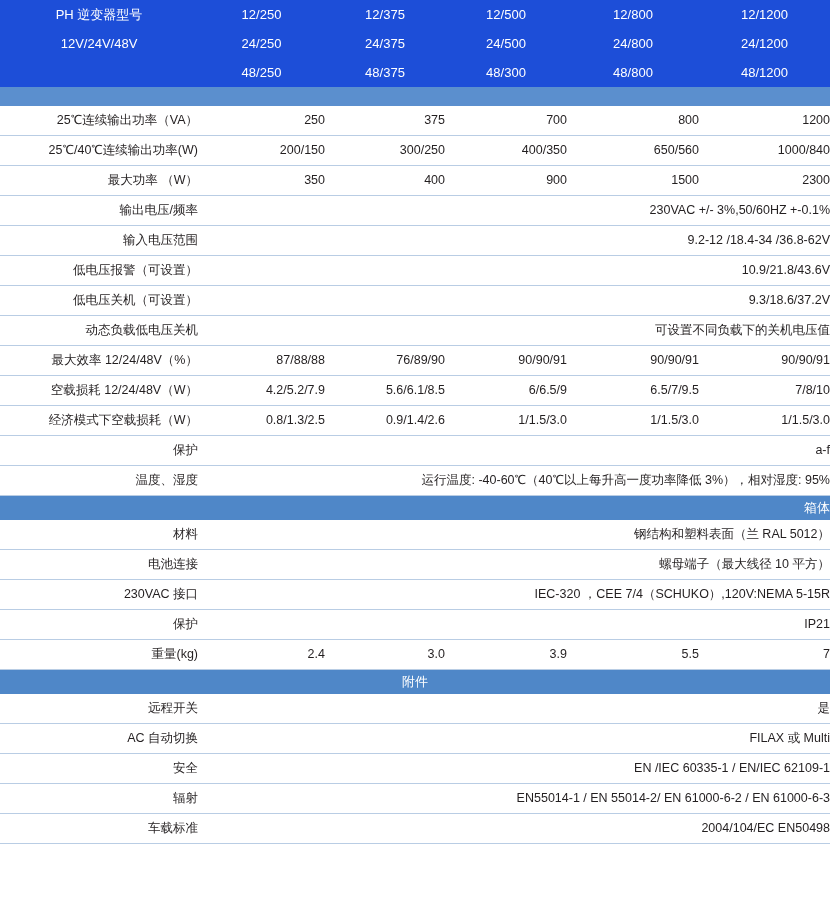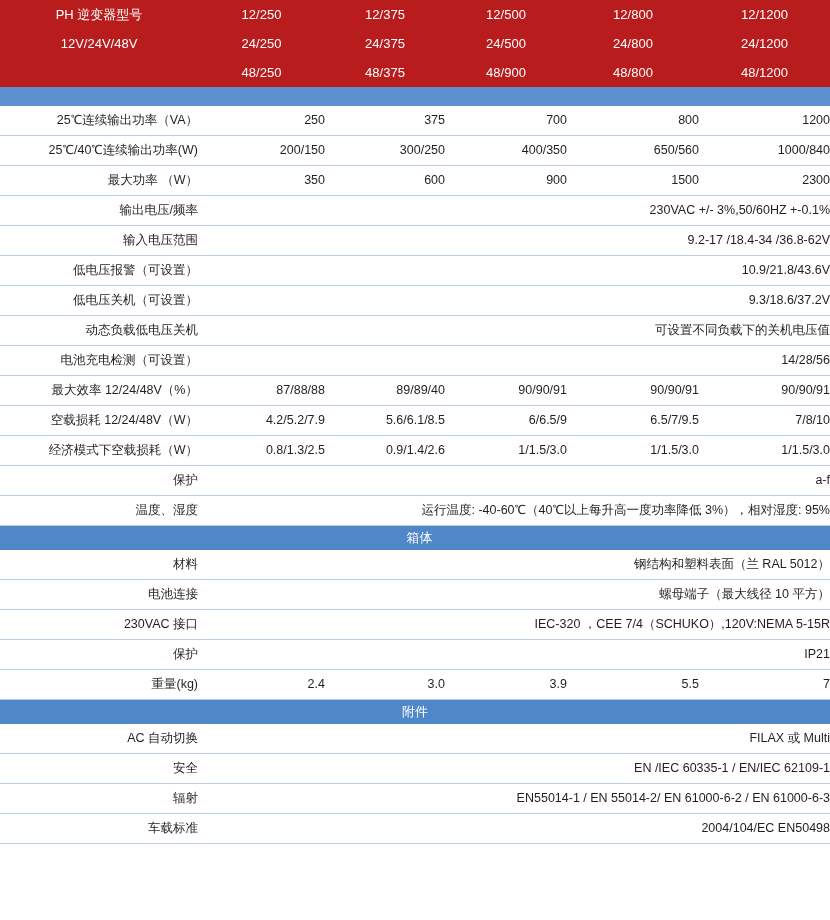--- a/index.html
+++ b/index.html
@@ -20,21 +20,21 @@
     border-collapse: collapse;
     table-layout: fixed;
   }
   table.spec td {
     border-bottom: 1px solid #b9cde4;
     padding: 0;
     vertical-align: middle;
   }
   
   tr.header-row td {
-    background: #b91c1c;
+    background: #1d4ed8;
     color: #ffffff;
     border-bottom: none;
     text-align: center;
     font-size: 13px;
     line-height: 29px;
     height: 29px;
   }
   tr.header-row td.first {
     text-align: center;
   }
@@ -56,21 +56,21 @@
     line-height: 29px;
   }
   tr.section td {
     background: #4f87c8;
     color: #ffffff;
     height: 24px;
     line-height: 24px;
     padding-left: 9px;
     font-size: 13px;
     border-bottom: none;
-    text-align: center;
+    text-align: right;
   }
   tr.section.center td {
     text-align: center;
     padding-left: 0;
     margin-left: 40px;
   }
   .col-a { width: 198px; }
   .col-b { width: 127px; }
   .col-c { width: 120px; }
   .col-d { width: 122px; }
@@ -104,21 +104,21 @@
       <td>24/250</td>
       <td>24/375</td>
       <td>24/500</td>
       <td>24/800</td>
       <td>24/1200</td>
     </tr>
     <tr class="header-row">
       <td class="first"></td>
       <td>48/250</td>
       <td>48/375</td>
-      <td>48/900</td>
+      <td>48/300</td>
       <td>48/800</td>
       <td>48/1200</td>
     </tr>
     <tr class="header-spacer">
       <td colspan="6"></td>
     </tr>
 
     <tr class="data-row">
       <td class="label">25℃连续输出功率（VA）</td>
       <td class="val">250</td>
@@ -131,53 +131,49 @@
       <td class="label">25℃/40℃连续输出功率(W)</td>
       <td class="val">200/150</td>
       <td class="val">300/250</td>
       <td class="val">400/350</td>
       <td class="val">650/560</td>
       <td class="val">1000/840</td>
     </tr>
     <tr class="data-row">
       <td class="label">最大功率 （W）</td>
       <td class="val">350</td>
-      <td class="val">600</td>
+      <td class="val">400</td>
       <td class="val">900</td>
       <td class="val">1500</td>
       <td class="val">2300</td>
     </tr>
     <tr class="data-row">
       <td class="label">输出电压/频率</td>
       <td class="val" colspan="5">230VAC +/- 3%,50/60HZ +-0.1%</td>
     </tr>
     <tr class="data-row">
       <td class="label">输入电压范围</td>
-      <td class="val" colspan="5">9.2-17 /18.4-34 /36.8-62V</td>
+      <td class="val" colspan="5">9.2-12 /18.4-34 /36.8-62V</td>
     </tr>
     <tr class="data-row">
       <td class="label">低电压报警（可设置）</td>
       <td class="val" colspan="5">10.9/21.8/43.6V</td>
     </tr>
     <tr class="data-row">
       <td class="label">低电压关机（可设置）</td>
       <td class="val" colspan="5">9.3/18.6/37.2V</td>
     </tr>
     <tr class="data-row">
       <td class="label">动态负载低电压关机</td>
       <td class="val" colspan="5">可设置不同负载下的关机电压值</td>
     </tr>
     <tr class="data-row">
-      <td class="label">电池充电检测（可设置）</td>
-      <td class="val" colspan="5">14/28/56</td>
-    </tr>
-    <tr class="data-row">
       <td class="label">最大效率 12/24/48V（%）</td>
       <td class="val">87/88/88</td>
-      <td class="val">89/89/40</td>
+      <td class="val">76/89/90</td>
       <td class="val">90/90/91</td>
       <td class="val">90/90/91</td>
       <td class="val">90/90/91</td>
     </tr>
     <tr class="data-row">
       <td class="label">空载损耗 12/24/48V（W）</td>
       <td class="val">4.2/5.2/7.9</td>
       <td class="val">5.6/6.1/8.5</td>
       <td class="val">6/6.5/9</td>
       <td class="val">6.5/7/9.5</td>
@@ -225,20 +221,24 @@
       <td class="val">3.0</td>
       <td class="val">3.9</td>
       <td class="val">5.5</td>
       <td class="val">7</td>
     </tr>
 
     <tr class="section center">
       <td colspan="6">附件</td>
     </tr>
     <tr class="data-row">
+      <td class="label">远程开关</td>
+      <td class="val" colspan="5">是</td>
+    </tr>
+    <tr class="data-row">
       <td class="label">AC 自动切换</td>
       <td class="val" colspan="5">FILAX 或 Multi</td>
     </tr>
 
     <tr class="data-row">
       <td class="label">安全</td>
       <td class="val" colspan="5">EN /IEC 60335-1 / EN/IEC 62109-1</td>
     </tr>
     <tr class="data-row">
       <td class="label">辐射</td>

